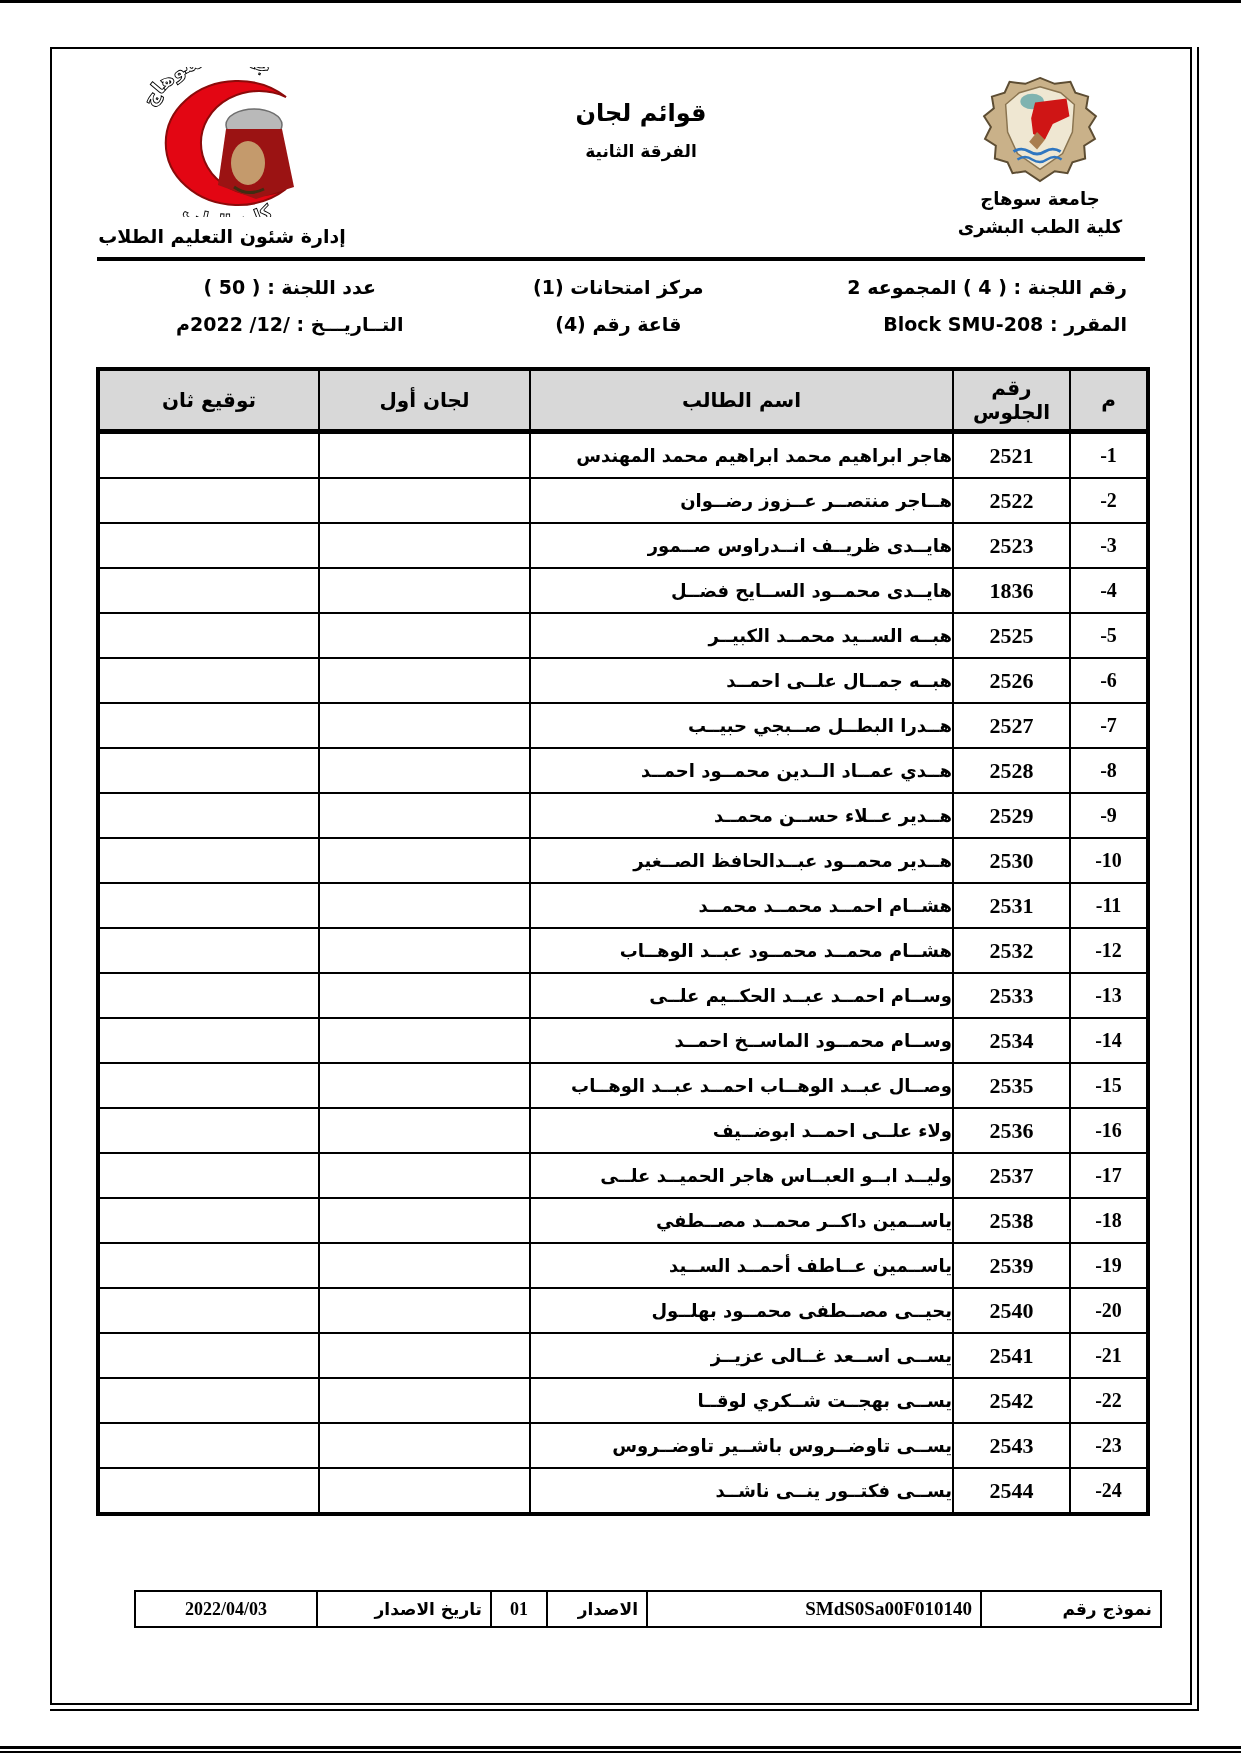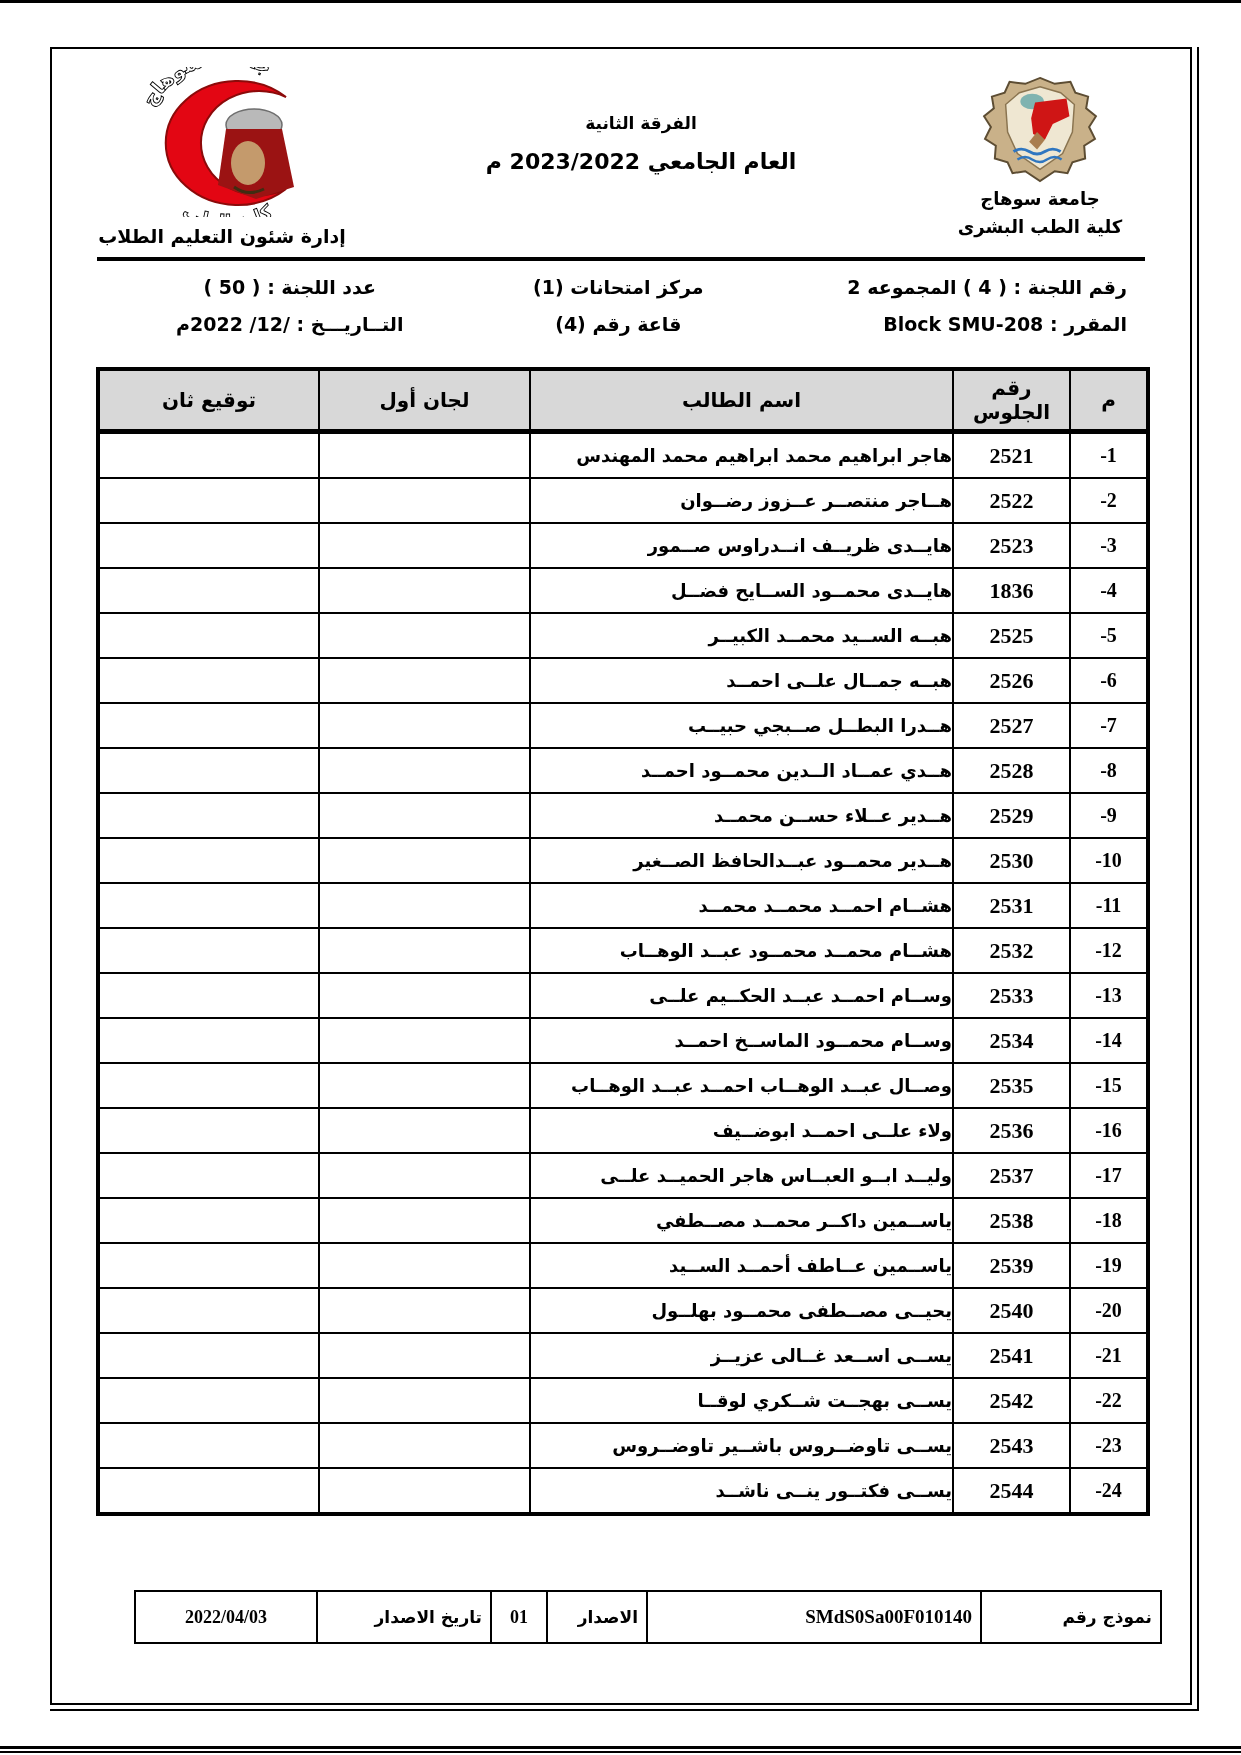--- a/index.html
+++ b/index.html
@@ -67,21 +67,21 @@
     text-align:right; padding-right:10px; font-size:18px; font-weight:bold;
     white-space:nowrap; overflow:hidden;
   }
   td.cell-sig { background:#fff; }
 
   
   table.footer {
     border-collapse:collapse; table-layout:fixed; width:1026px;
     margin:74px 28px 0 auto; direction:rtl; border:2px solid #000; font-size:17px;
   }
-  table.footer td { border:2px solid #000; height:34px; padding:8px 8px; }
+  table.footer td { border:2px solid #000; height:34px; padding:0 8px; }
   .f-label { text-align:right; }
   .f-code { text-align:right; direction:ltr; font-family:"Liberation Serif","DejaVu Serif",serif; font-size:19px;margin-left:10px; }
   .f-num { text-align:center; direction:ltr; font-family:"Liberation Serif","DejaVu Serif",serif; font-size:18px; }
   .f-date { text-align:center; direction:ltr; font-family:"Liberation Serif","DejaVu Serif",serif; font-size:18px; }
 </style>
 </head>
 <body>
 
 <div class="scanline scan-top"></div>
 
@@ -97,22 +97,22 @@
         <path d="M60 28 L92 24 L95 42 L78 50 L70 66 L58 60 L56 44 Z" fill="#cf1515"></path>
         <path d="M62 58 L70 66 L62 76 L54 68 Z" fill="#a97d4f"></path>
         <path d="M38 78 q8 -5 16 0 q8 5 16 0 q8 -5 16 0" fill="none" stroke="#2f76c0" stroke-width="3"></path>
         <path d="M42 86 q8 -5 15 0 q8 5 15 0 q8 -5 15 0" fill="none" stroke="#2f76c0" stroke-width="2.5"></path>
       </svg>
       <div class="uni-caption">جامعة سوهاج</div>
       <div class="uni-caption">كلية الطب البشرى</div>
     </div>
 
     <div class="col-center">
+      <div class="title1">قوائم لجان</div>
       <div class="title2">الفرقة الثانية</div>
-      <div class="title3">العام الجامعي 2023/2022 م</div>
     </div>
 
     <div class="col-left">
       <svg width="232" height="150" viewBox="0 0 232 150">
         <defs>
           <path id="arcTop" d="M38 72 A 82 82 0 0 1 200 62"></path>
           <path id="arcBot" d="M50 126 A 90 90 0 0 0 196 122"></path>
         </defs>
         <path d="M180 30 A 72 62 0 1 0 180 122 A 58 52 0 1 1 180 30 Z" fill="#e30613" stroke="#8c0a0a" stroke-width="2"></path>
         <ellipse cx="148" cy="58" rx="28" ry="16" fill="#b9b9b9" stroke="#6e6e6e" stroke-width="1.5"></ellipse>

